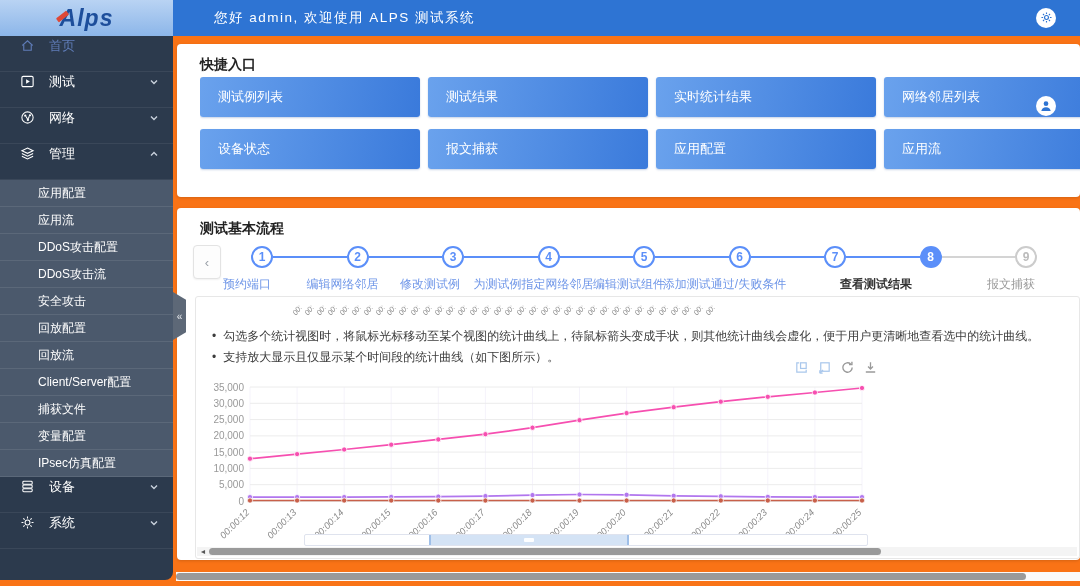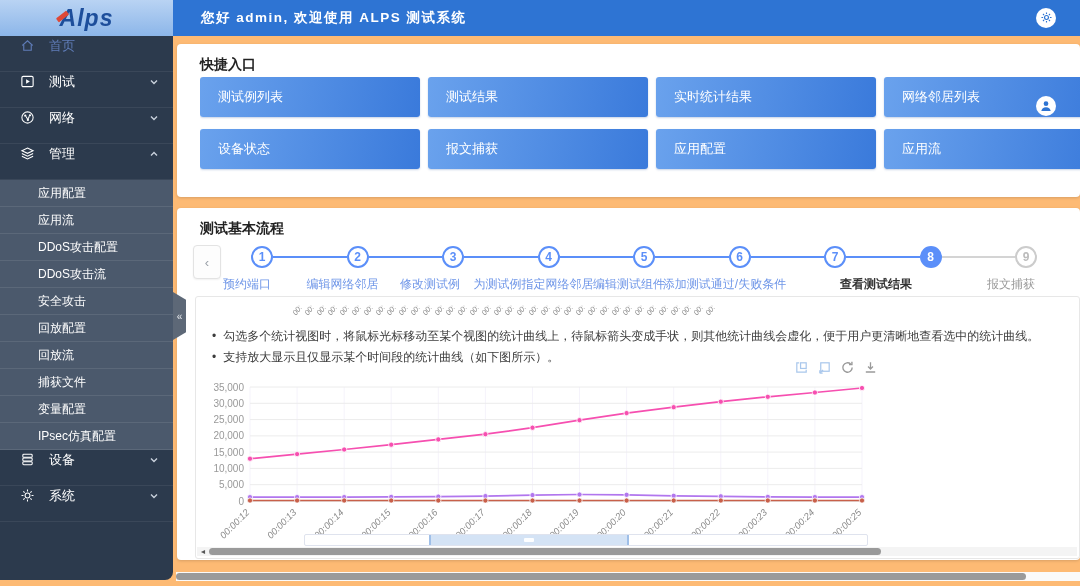--- a/index.html
+++ b/index.html
@@ -1,25 +1,25 @@
 <!DOCTYPE html>
 <html><head>
 <meta charset="utf-8">
 <style>
   html,body{margin:0;padding:0;}
-  .stage{position:relative;width:1080px;height:586px;background:#fdba74;overflow:hidden;
+  .stage{position:relative;width:1080px;height:586px;background:#f97316;overflow:hidden;
          font-family:"Liberation Sans","DejaVu Sans",sans-serif;}
   
   .header{position:absolute;left:0;top:0;right:0;height:36px;background:#2e74d3;display:flex;align-items:center;z-index:10;}
   .logo-area{width:173px;height:36px;background:linear-gradient(180deg,#b9d3f3,#8cb6e9);
              display:flex;align-items:center;justify-content:center;position:relative;}
   .logo-text{font-style:italic;font-weight:800;font-size:23px;color:#1d4e9b;letter-spacing:1px;}
   .logo-accent{position:absolute;left:56px;top:14px;width:13px;height:5px;background:#de4837;
                transform:rotate(-38deg);border-radius:1px;}
-  .welcome{margin-left:28px;color:#fff;font-size:13.5px;font-weight:700;letter-spacing:1.5px;}
+  .welcome{margin-left:41px;color:#fff;font-size:13.5px;font-weight:400;letter-spacing:1.5px;}
   .hdr-right{margin-left:auto;display:flex;align-items:flex-end;gap:24px;padding-right:24px;color:#fff;flex-direction:column;}
   .lang{font-size:11.5px;cursor:pointer;white-space:nowrap;}
   .lang .zh{font-weight:700;font-size:12.5px;}
   .hdr-badge{width:20px;height:20px;border-radius:50%;background:#fff;color:#2e74d3;
              display:flex;align-items:center;justify-content:center;font-size:14px;cursor:pointer;}
   .help-badge{width:16px;height:16px;border-radius:50%;border:2px solid #fff;color:#fff;
               display:flex;align-items:center;justify-content:center;font-size:11px;font-weight:700;cursor:pointer;}
   .api-badge{display:flex;align-items:center;cursor:pointer;}
   
   .sidebar{position:absolute;left:0;top:36px;width:173px;height:544px;background:#2c3a4d;
@@ -175,20 +175,21 @@
         </span>
       </div>
       <div class="submenu">
         <div class="sub-item">应用配置</div>
         <div class="sub-item">应用流</div>
         <div class="sub-item">DDoS攻击配置</div>
         <div class="sub-item">DDoS攻击流</div>
         <div class="sub-item">安全攻击</div>
         <div class="sub-item">回放配置</div>
         <div class="sub-item">回放流</div>
+        <div class="sub-item">Client/Server配置</div>
         <div class="sub-item">捕获文件</div>
         <div class="sub-item">变量配置</div>
         <div class="sub-item">IPsec仿真配置</div>
       </div>
       <div class="side-item">
         <span class="icon">
           <svg viewBox="0 0 16 16" width="15" height="15" fill="none" stroke="currentColor" stroke-width="1.1">
             <rect x="3" y="2.4" width="10" height="3.3" rx="1"></rect>
             <rect x="3" y="6.35" width="10" height="3.3" rx="1"></rect>
             <rect x="3" y="10.3" width="10" height="3.3" rx="1"></rect>

